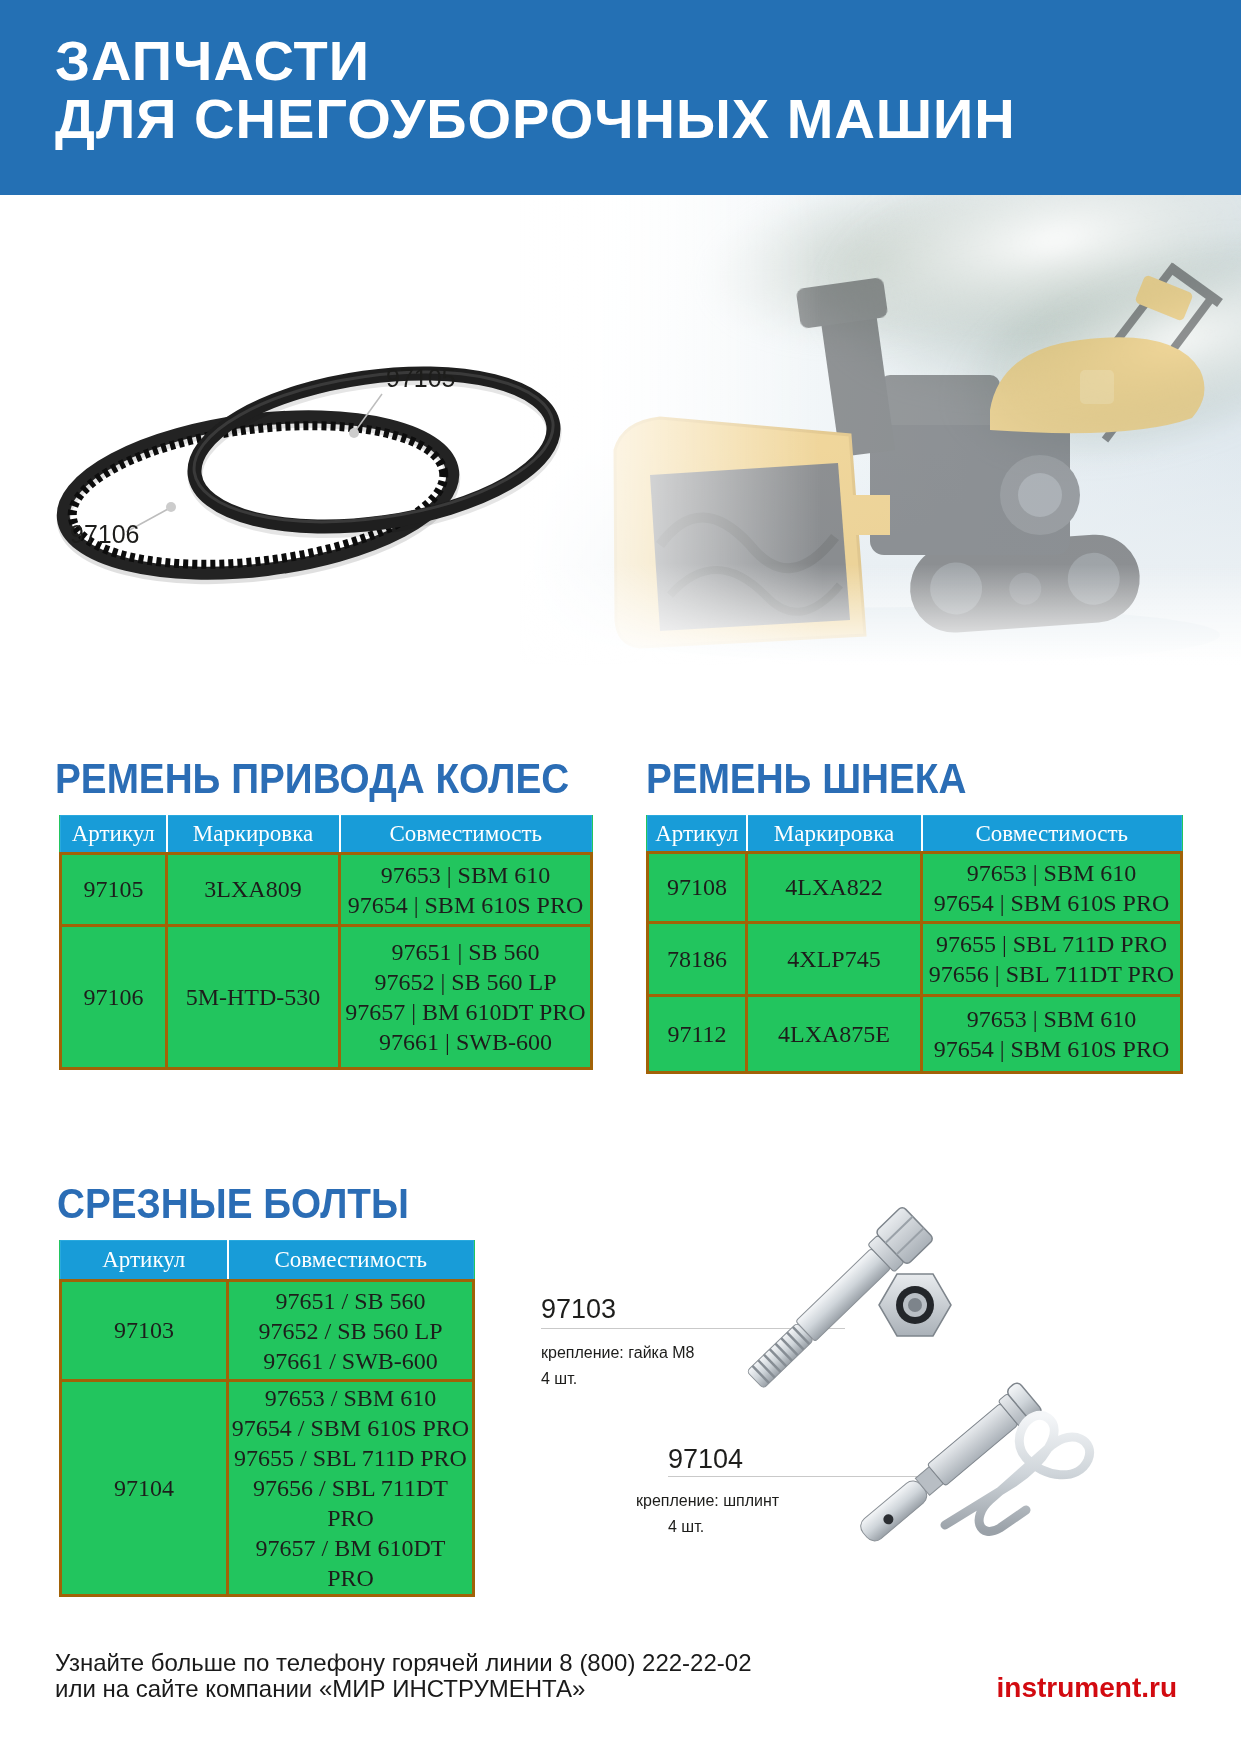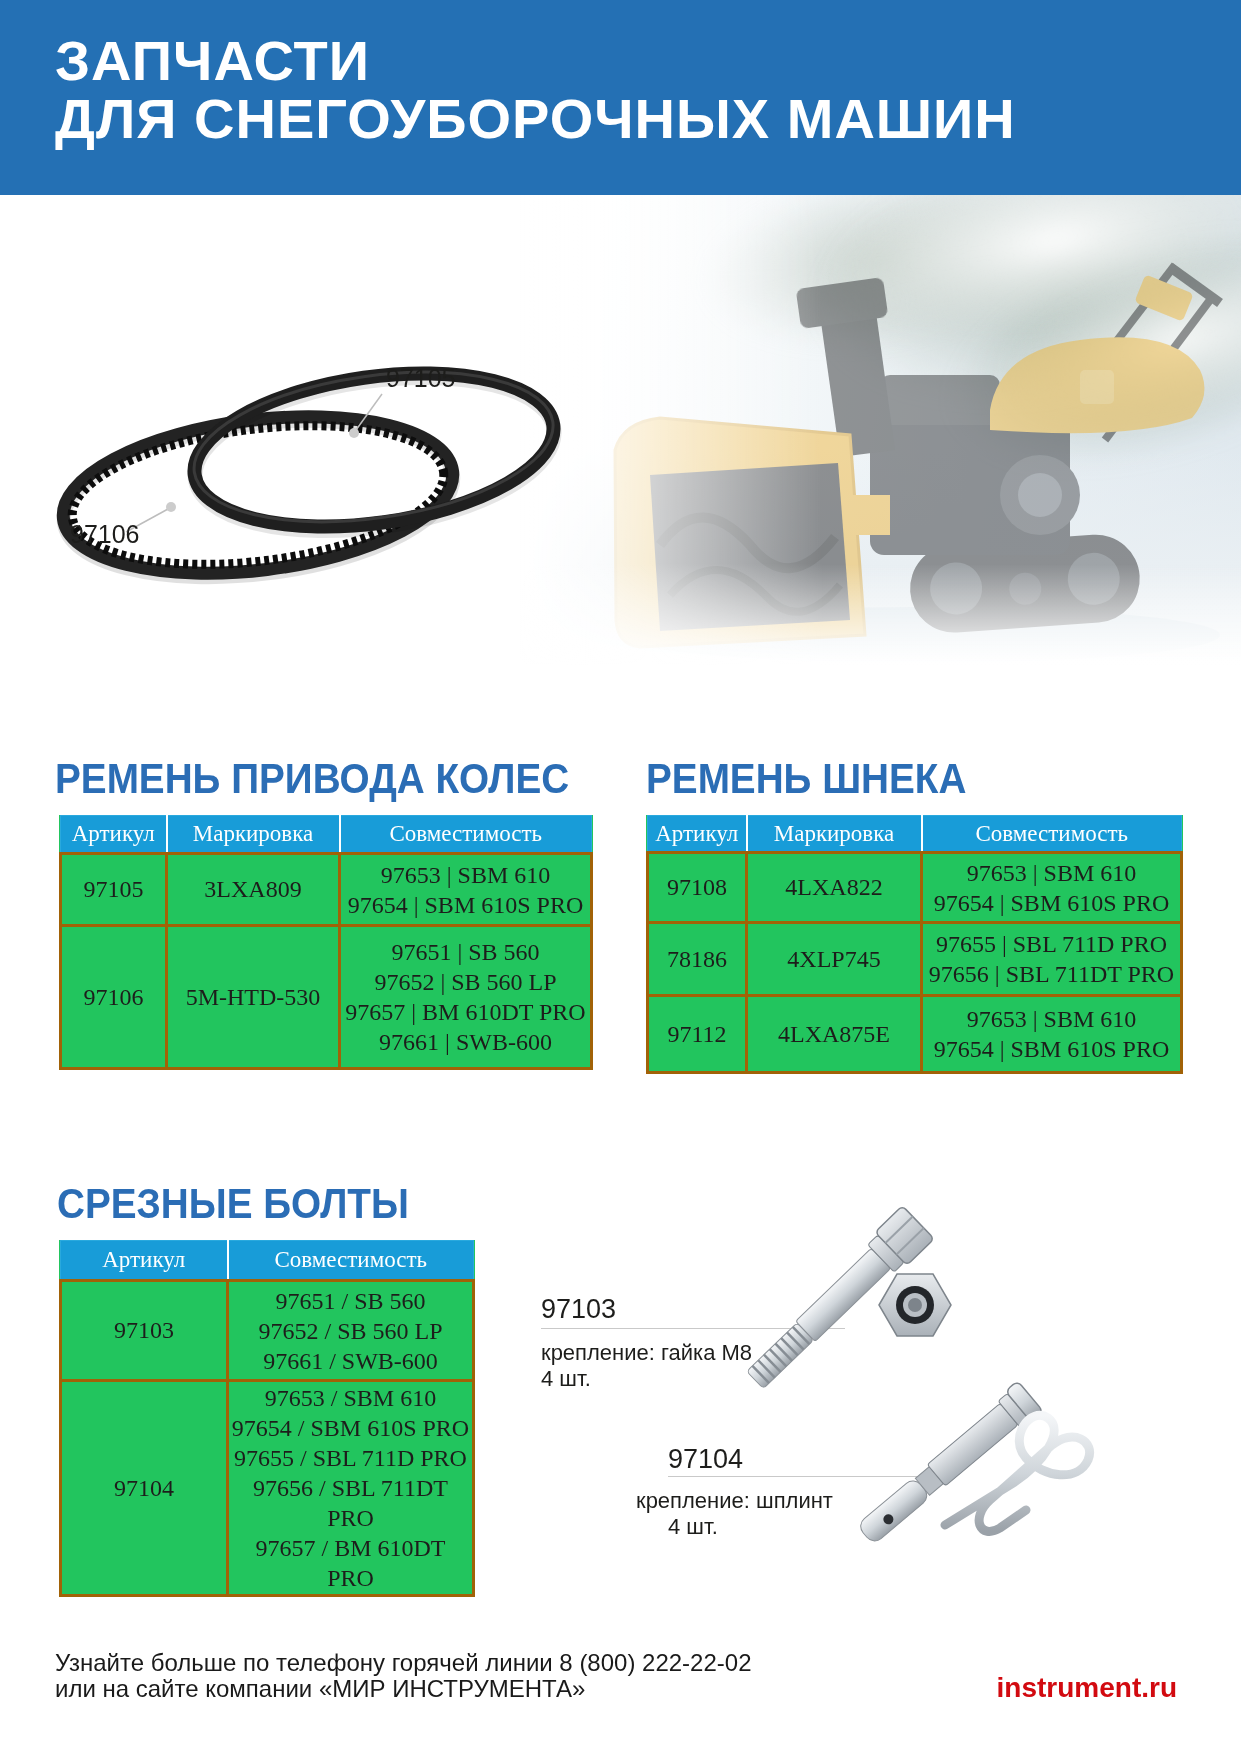--- a/index.html
+++ b/index.html
@@ -43,21 +43,21 @@
   table.spec th{background:#189cd8;color:#ffffff;font-weight:normal;font-size:23px;
                 border:1px solid #29a9de;}
   table.spec th + th{border-left:2px solid #ffffff;}
   table.spec td{border:3px solid #a16207;text-align:center;vertical-align:middle;
                 font-size:24px;color:#1d1d1b;}
   td.compat{white-space:pre-line;line-height:30px;font-size:23px;}
 
   
   .bcap-code{font-size:27px;color:#1d1d1b;}
   .bcap-line{height:1px;background:#c9c9c9;}
-  .bcap-txt{font-size:22px;line-height:26px;color:#1d1d1b;white-space:pre-line;}
+  .bcap-txt{font-size:16px;line-height:26px;color:#1d1d1b;white-space:pre-line;}
 
   
   .foot{left:55px;top:1650px;font-size:24px;line-height:26px;color:#1a1a1a;}
   .site{top:1672px;right:64px;color:#d20a10;font-weight:bold;font-size:28px;}
 </style>
 </head>
 <body>
 
 <div id="page">
 

